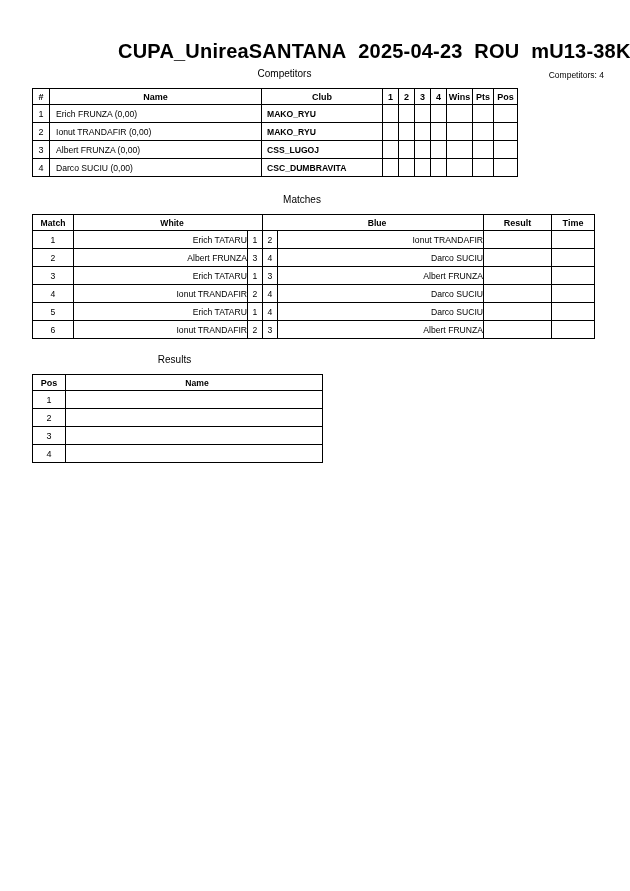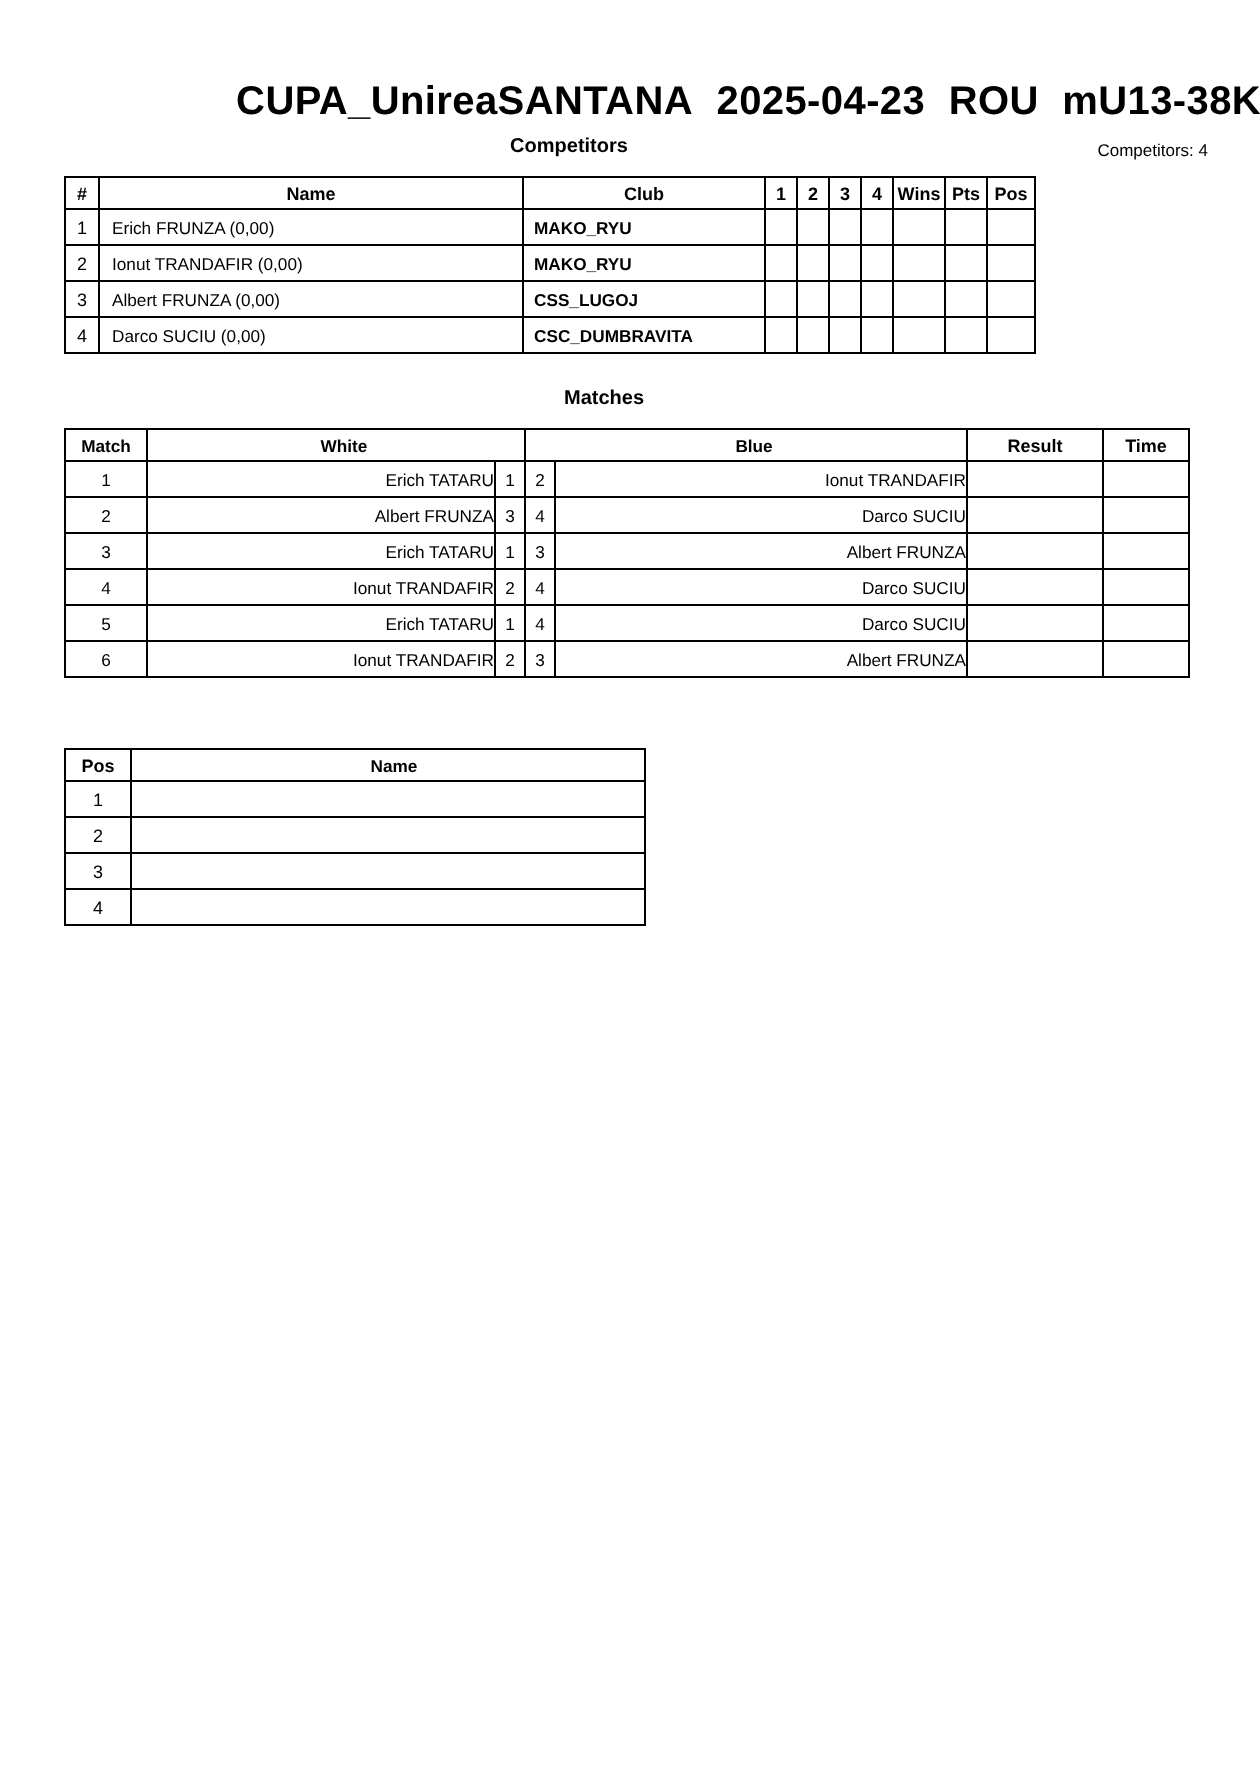--- a/index.html
+++ b/index.html
@@ -34,21 +34,21 @@
     font-size: 20px;
     font-weight: bold;
     letter-spacing: 0.2px;
     white-space: nowrap;
   }
   .title span { margin: 0 3px; }
 
   
   .section-heading {
     font-size: 10px;
-    font-weight: bold;
+    font-weight: normal;
     text-align: center;
   }
   .competitors-heading {
     position: absolute;
     left: 32px;
     top: 68px;
     width: 505px;
   }
   .competitors-count {
     position: absolute;
@@ -327,20 +327,21 @@
         <td class="m-white">Ionut TRANDAFIR</td>
         <td class="m-wnum">2</td>
         <td class="m-bnum">3</td>
         <td class="m-blue">Albert FRUNZA</td>
         <td class="m-result"></td>
         <td class="m-time"></td>
       </tr>
     </tbody>
   </table>
 
+  <div class="section-heading results-heading">Results</div>
 
   <table class="bordered results-table">
     <thead>
       <tr>
         <th class="r-pos">Pos</th>
         <th class="r-name">Name</th>
       </tr>
     </thead>
     <tbody>
       <tr>

